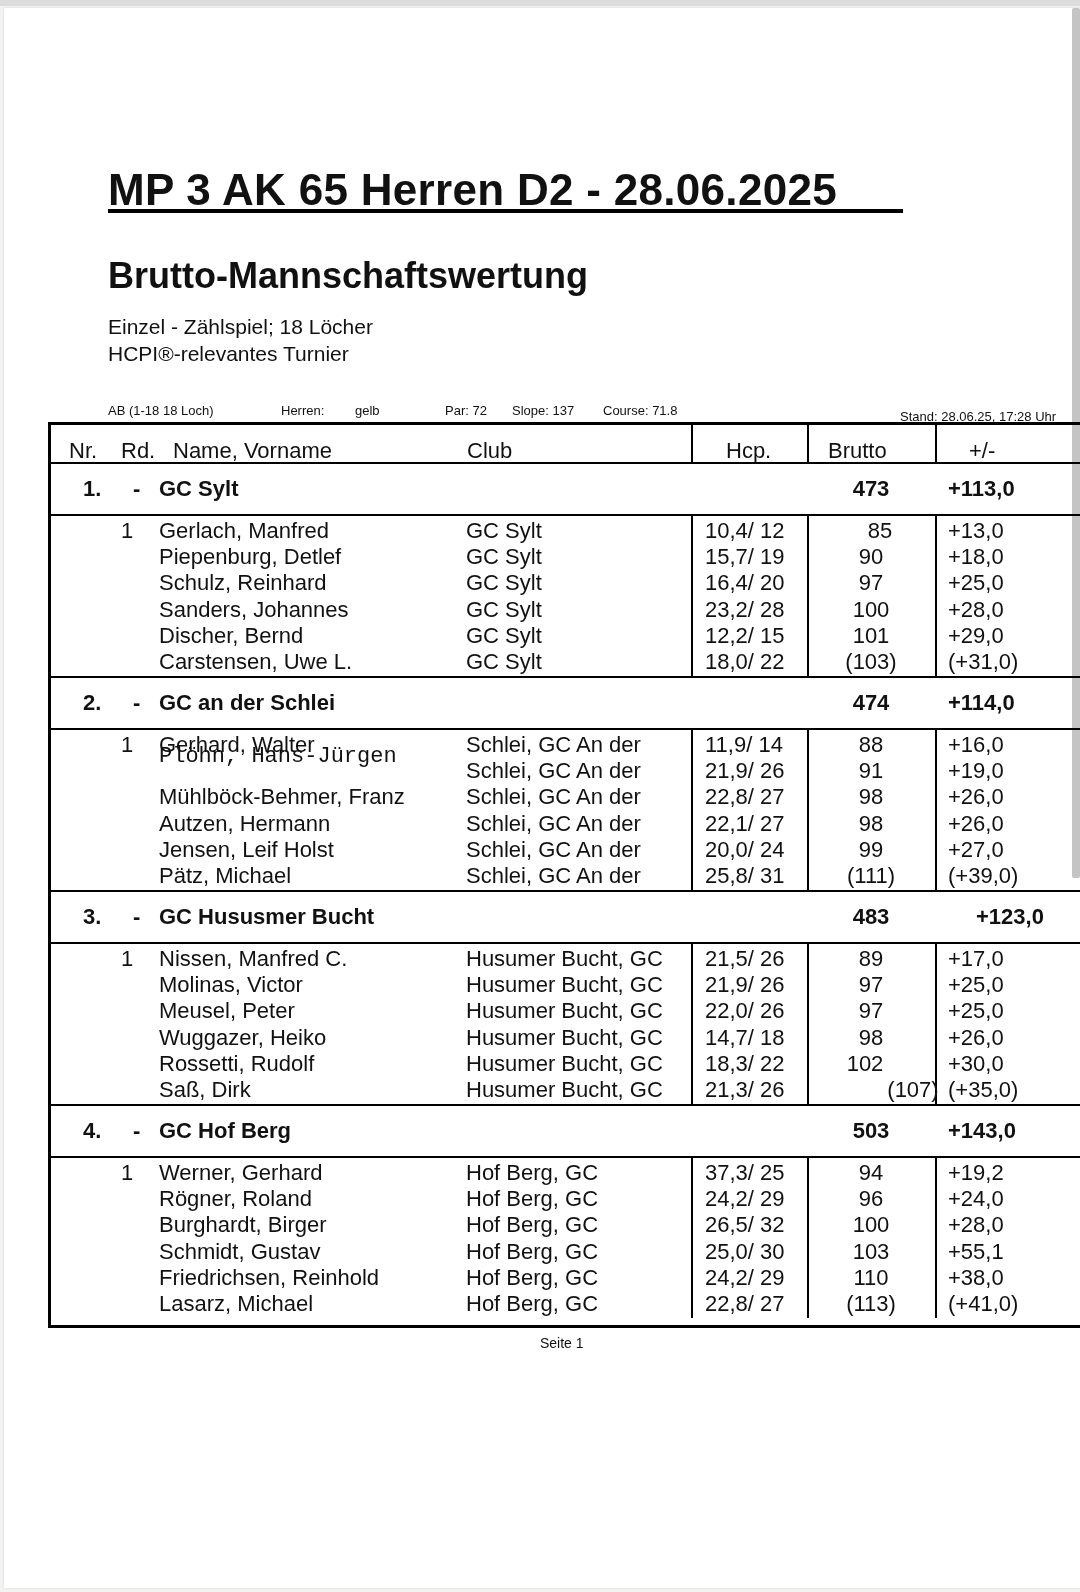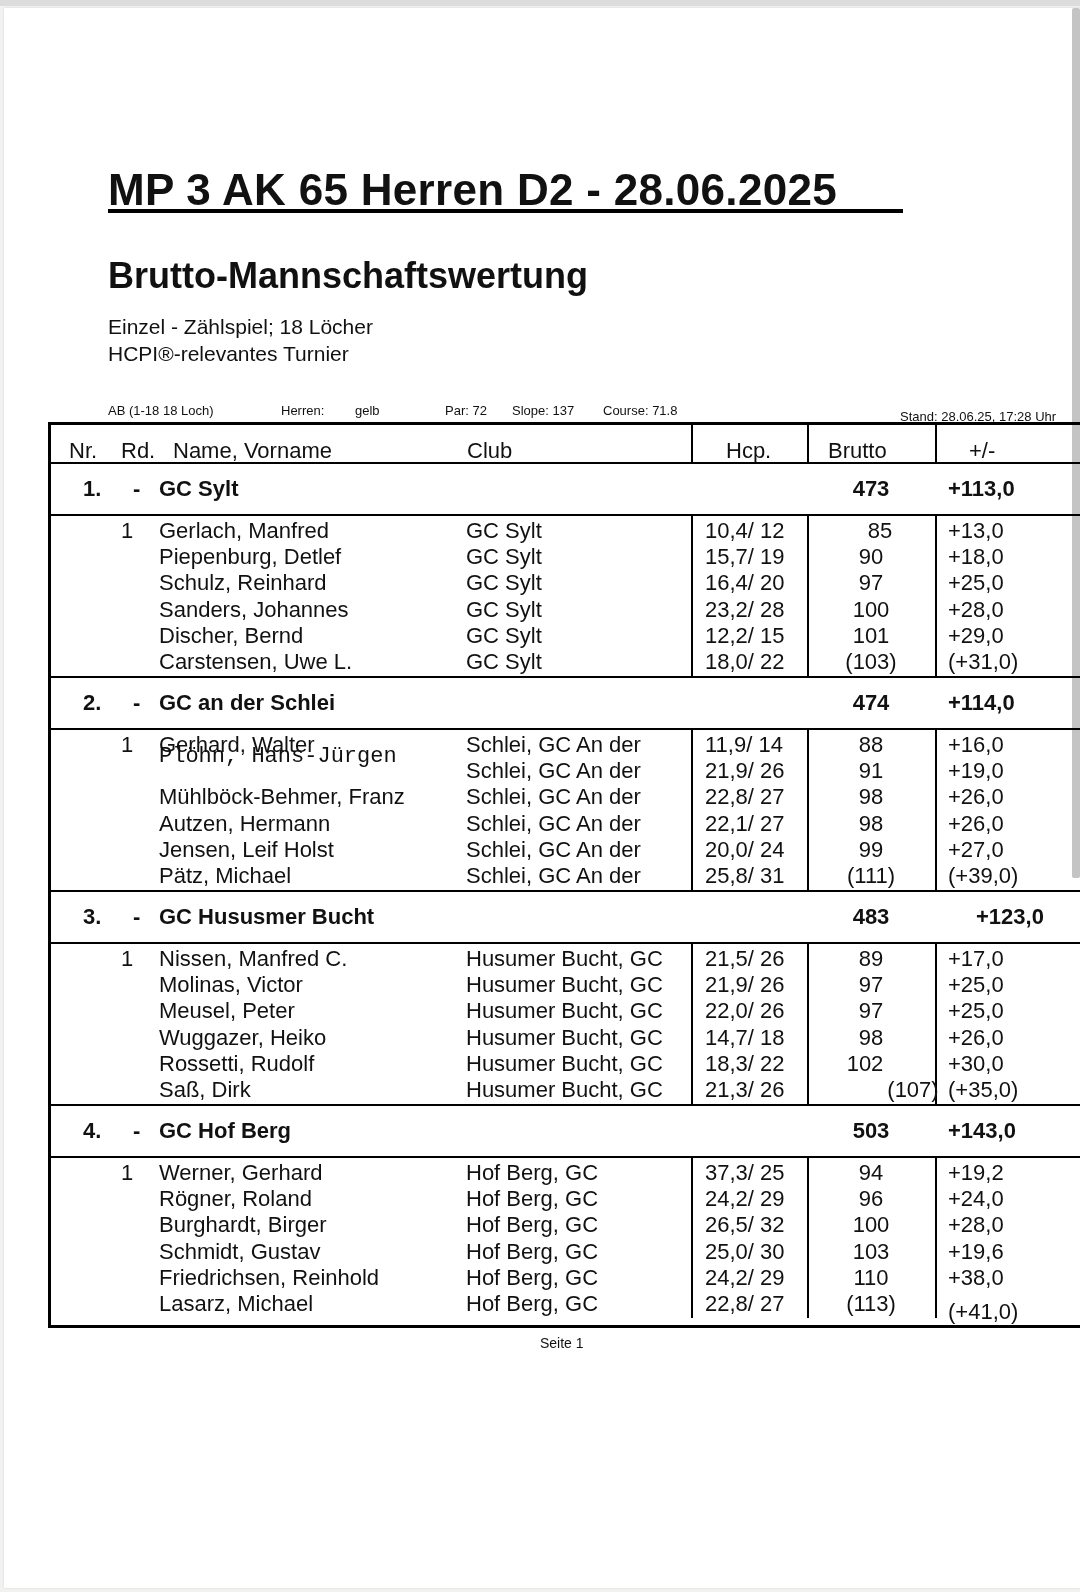--- a/index.html
+++ b/index.html
@@ -251,33 +251,33 @@
         <div class="cell " style="left: 108px; top: 787.4px;">Burghardt, Birger</div>
         <div class="cell " style="left: 415px; top: 787.4px;">Hof Berg, GC</div>
         <div class="cell " style="left: 654px; top: 787.4px;">26,5/ 32</div>
         <div class="cell center" style="left: 756px; top: 787.4px; width: 128px;">100</div>
         <div class="cell " style="left: 897px; top: 787.4px;">+28,0</div>
         <div class="cell " style="left: 70px; top: 813.6px;"></div>
         <div class="cell " style="left: 108px; top: 813.6px;">Schmidt, Gustav</div>
         <div class="cell " style="left: 415px; top: 813.6px;">Hof Berg, GC</div>
         <div class="cell " style="left: 654px; top: 813.6px;">25,0/ 30</div>
         <div class="cell center" style="left: 756px; top: 813.6px; width: 128px;">103</div>
-        <div class="cell " style="left: 897px; top: 813.6px;">+19,6</div>
+        <div class="cell " style="left: 897px; top: 813.6px;">+55,1</div>
         <div class="cell " style="left: 70px; top: 839.8px;"></div>
         <div class="cell " style="left: 108px; top: 839.8px;">Friedrichsen, Reinhold</div>
         <div class="cell " style="left: 415px; top: 839.8px;">Hof Berg, GC</div>
         <div class="cell " style="left: 654px; top: 839.8px;">24,2/ 29</div>
         <div class="cell center" style="left: 756px; top: 839.8px; width: 128px;">110</div>
         <div class="cell " style="left: 897px; top: 839.8px;">+38,0</div>
         <div class="cell " style="left: 70px; top: 866px;"></div>
         <div class="cell " style="left: 108px; top: 866px;">Lasarz, Michael</div>
         <div class="cell " style="left: 415px; top: 866px;">Hof Berg, GC</div>
         <div class="cell " style="left: 654px; top: 866px;">22,8/ 27</div>
         <div class="cell center" style="left: 756px; top: 866px; width: 128px;">(113)</div>
-        <div class="cell " style="left: 897px; top: 866px; margin-top: 8px;">(+41,0)</div>
+        <div class="cell " style="left: 897px; top: 866px;">(+41,0)</div>
       </div>
     </div>
 <div class="hline" style="top: 37px;"></div>
     <div class="vline" style="left: 640px; top: 0px; height: 37px;"></div>
     <div class="vline" style="left: 756px; top: 0px; height: 37px;"></div>
     <div class="vline" style="left: 884px; top: 0px; height: 37px;"></div>
   </div>
 
 <div class="footer">Seite 1</div>
 

